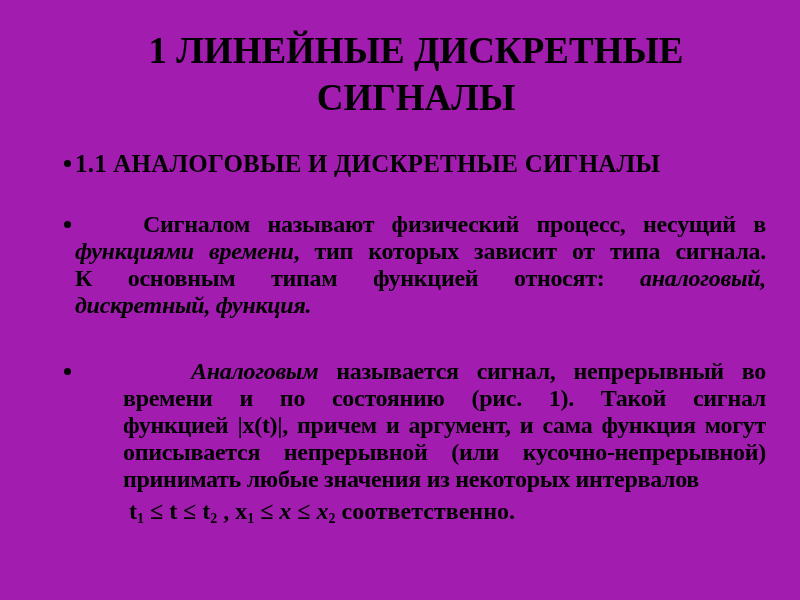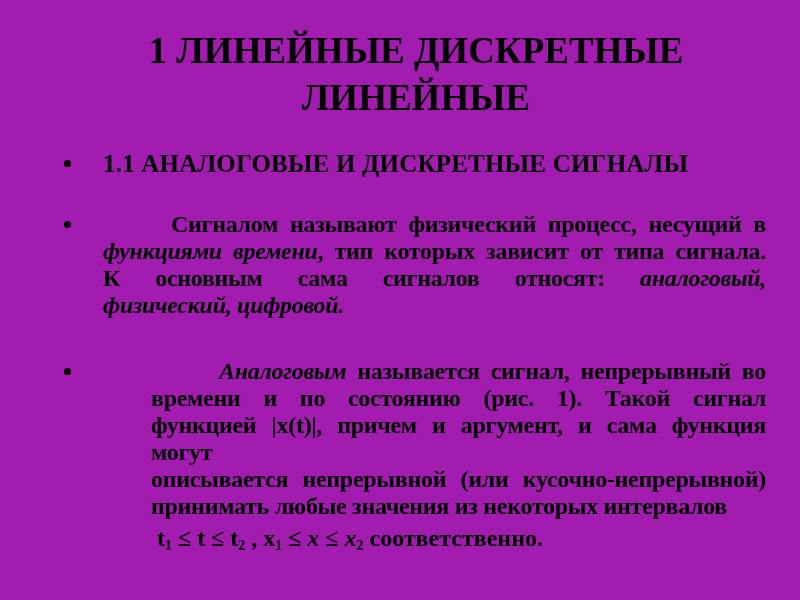--- a/index.html
+++ b/index.html
@@ -30,21 +30,21 @@
   .row-para1 { margin-top: 31px; }
   .row-para2 { margin-top: 39px; gap: 48px; }
   .dot {
     flex: 0 0 auto;
     width: 7px; height: 7px;
     border-radius: 50%;
     background: #000000;
     margin: 10px 0 0 6px;
   }
   .heading-row .dot { margin-top: 12px; }
-  .bullet-text { flex: 1 1 auto; margin-left: 32px; }
+  .bullet-text { flex: 1 1 auto; margin-left: 4px; }
   .heading {
     font-size: 25px;
     font-weight: bold;
     line-height: 32px;
     letter-spacing: 0.2px;
   }
   .pline {
     font-size: 24px;
     line-height: 27px;
     letter-spacing: -0.3px;
@@ -64,37 +64,37 @@
   .run-italic { font-style: italic; }
   .run-sub { font-size: 0.58em; vertical-align: -0.3em; }
 </style>
 </head>
 <body>
 
 <div class="slide">
 
   <h1 class="title">
     <div class="title-line">1 ЛИНЕЙНЫЕ ДИСКРЕТНЫЕ</div>
-    <div class="title-line">ЛИНЕЙНЫЕ</div>
+    <div class="title-line">СИГНАЛЫ</div>
   </h1>
 
   <div class="bullets">
 
     <div class="bullet-row heading-row">
       <span class="dot"></span>
       <div class="bullet-text heading">1.1 АНАЛОГОВЫЕ И ДИСКРЕТНЫЕ СИГНАЛЫ</div>
     </div>
 
     <div class="bullet-row row-para1">
       <span class="dot"></span>
       <div class="bullet-text">
         <div class="pline justify indent"><span class="run run-normal">Сигналом называют физический процесс, несущий в</span></div>
         <div class="pline justify"><span class="run run-italic">функциями времени</span><span class="run run-normal">, тип которых зависит от типа сигнала.</span></div>
-        <div class="pline justify"><span class="run run-normal">К основным сама сигналов относят: </span><span class="run run-italic">аналоговый,</span></div>
-        <div class="pline"><span class="run run-italic">физический, цифровой.</span></div>
+        <div class="pline justify"><span class="run run-normal">К основным типам функцией относят: </span><span class="run run-italic">аналоговый,</span></div>
+        <div class="pline"><span class="run run-italic">дискретный, функция.</span></div>
       </div>
     </div>
 
     <div class="bullet-row row-para2">
       <span class="dot"></span>
       <div class="bullet-text">
         <div class="pline justify indent"><span class="run run-italic">Аналоговым</span><span class="run run-normal"> называется сигнал, непрерывный во</span></div>
         <div class="pline justify"><span class="run run-normal">времени и по состоянию (рис. 1). Такой сигнал</span></div>
         <div class="pline justify"><span class="run run-normal">функцией |x(t)|, причем и аргумент, и сама функция могут</span></div>
         <div class="pline justify"><span class="run run-normal">описывается непрерывной (или кусочно-непрерывной)</span></div>

